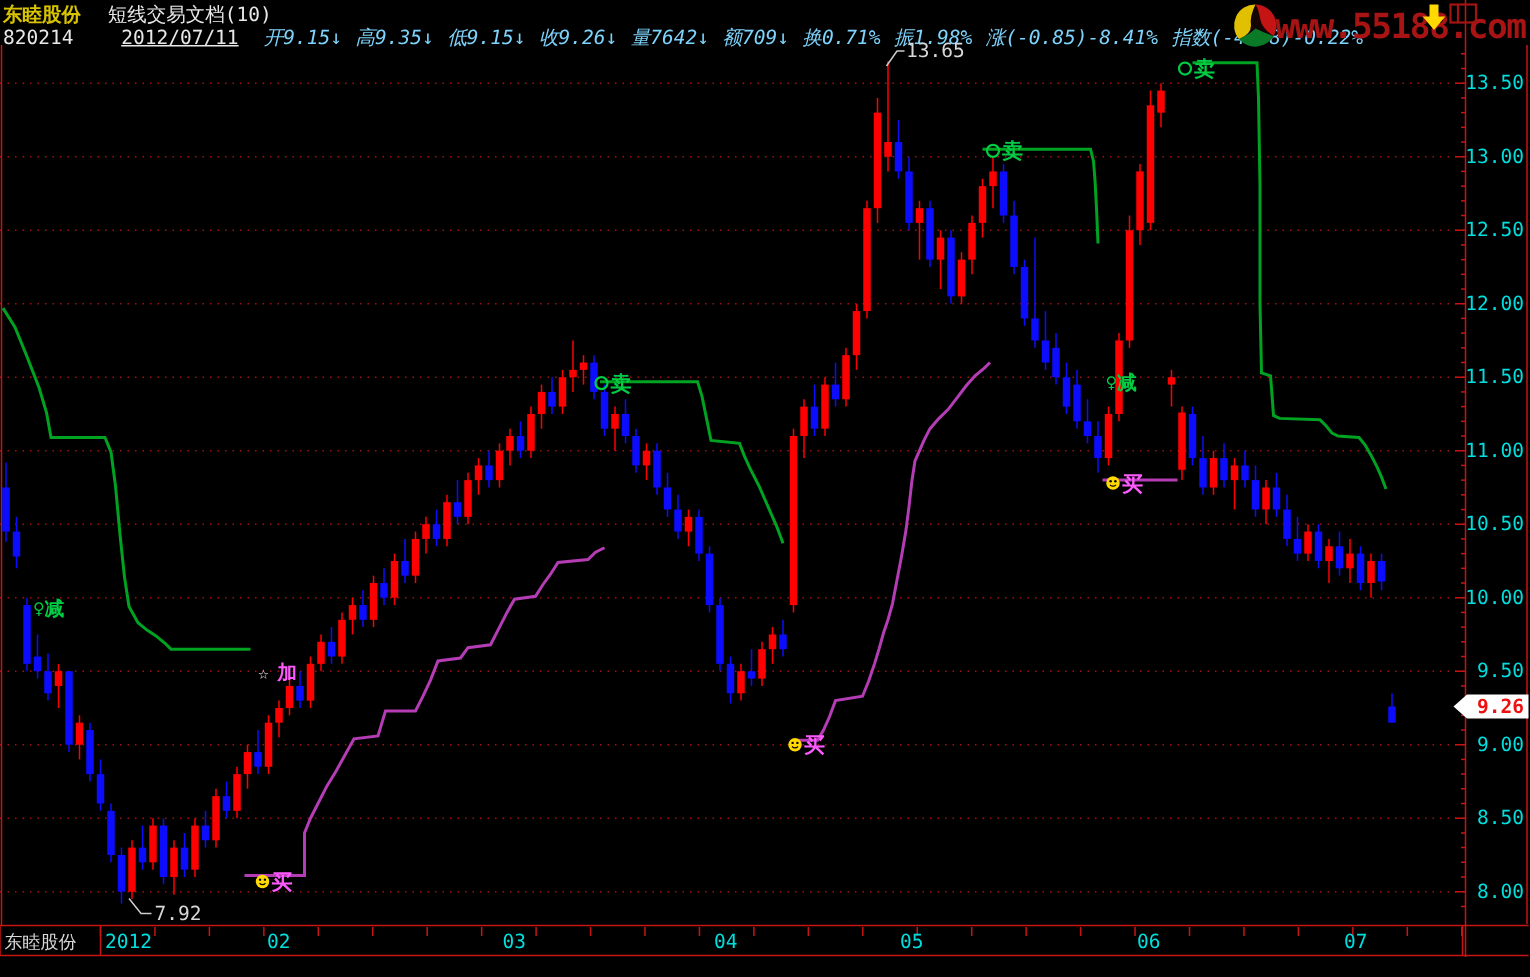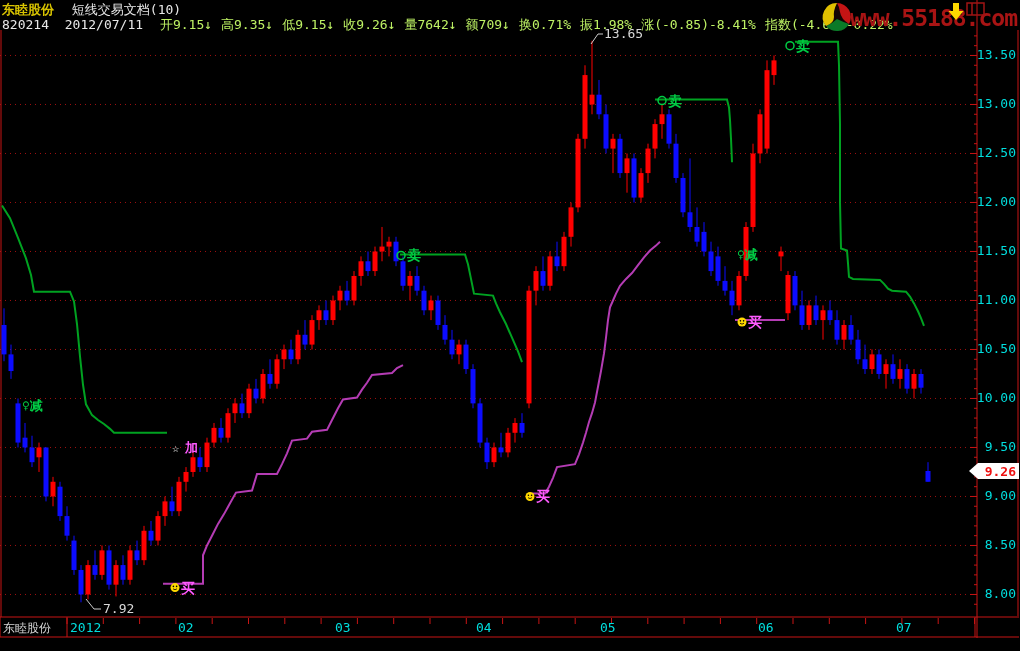--- a/index.html
+++ b/index.html
@@ -3,41 +3,41 @@
 <meta charset="utf-8">
 <style>
   html,body{margin:0;padding:0;background:#000;}
   #screen{position:relative;width:1020px;height:651px;background:#000;overflow:hidden;
           font-family:"DejaVu Sans Mono","Liberation Mono",monospace;}
   .abs{position:absolute;}
   #title-row{left:2px;top:1px;height:15px;font-size:13px;white-space:nowrap;}
   .stock-name{color:#d8c300;font-weight:bold;}
   .doc-title{color:#e8e8e8;margin-left:10px;}
   #info-row{left:2px;top:16px;height:15px;font-size:13px;white-space:nowrap;color:#e8e8e8;}
-  .info-field{color:#bef264;margin-left:9px;}
+  .info-field{color:#7dd3fc;margin-left:9px;font-style:italic;}
   #watermark{right:3px;top:5px;font-size:23px;font-weight:bold;color:#a81414;
              letter-spacing:-1px;white-space:nowrap;}
   #chart-svg{left:0;top:0;}
   #footer-left{left:3px;top:620px;font-size:12px;color:#d8d8d8;}
   #period-box{left:1033px;top:618px;width:41px;height:18px;border:1px solid #b41414;
               color:#00dede;font-size:12px;text-align:center;line-height:17px;}
 </style>
 </head>
 <body>
 
 <div id="screen">
 
   <div class="abs" id="title-row">
     <span class="stock-name">东睦股份</span>
     <span class="doc-title">短线交易文档(10)</span>
   </div>
 
   <div class="abs" id="info-row">
     <span>820214</span>
-    <span style="margin-left:8px;">2012/07/11</span>
+    <span style="margin-left:24px;text-decoration:underline;">2012/07/11</span>
     <span id="info-fields"><span class="info-field">开9.15↓</span><span class="info-field">高9.35↓</span><span class="info-field">低9.15↓</span><span class="info-field">收9.26↓</span><span class="info-field">量7642↓</span><span class="info-field">额709↓</span><span class="info-field">换0.71%</span><span class="info-field">振1.98%</span><span class="info-field">涨(-0.85)-8.41%</span><span class="info-field">指数(-4.68)-0.22%</span></span>
   </div>
 
   <div class="abs" id="watermark">
     <span>www.55188.com</span>
   </div>
 
   <svg class="abs" id="chart-svg" width="1020" height="651" viewBox="0 0 1020 651">
       <line x1="0" y1="55.479999999999976" x2="977" y2="55.479999999999976" stroke="#a01010" stroke-width="1" stroke-dasharray="1 4"></line>
       <line x1="0" y1="104.47999999999998" x2="977" y2="104.47999999999998" stroke="#a01010" stroke-width="1" stroke-dasharray="1 4"></line>

